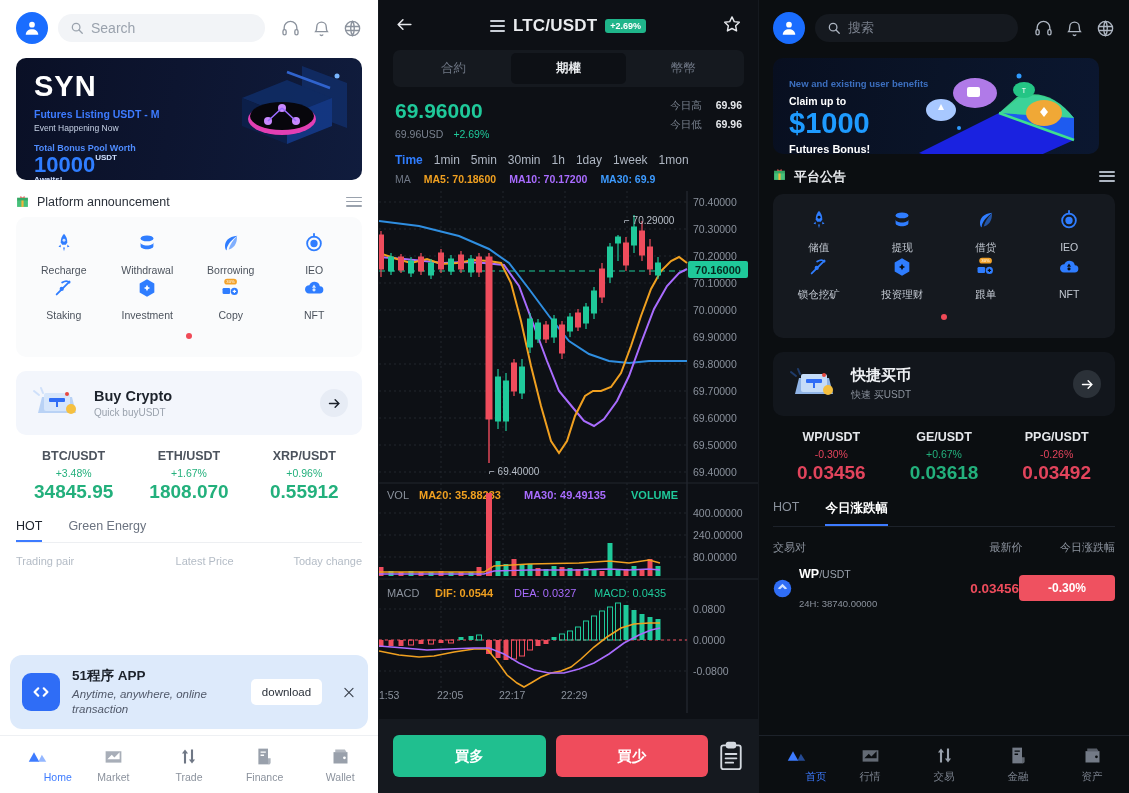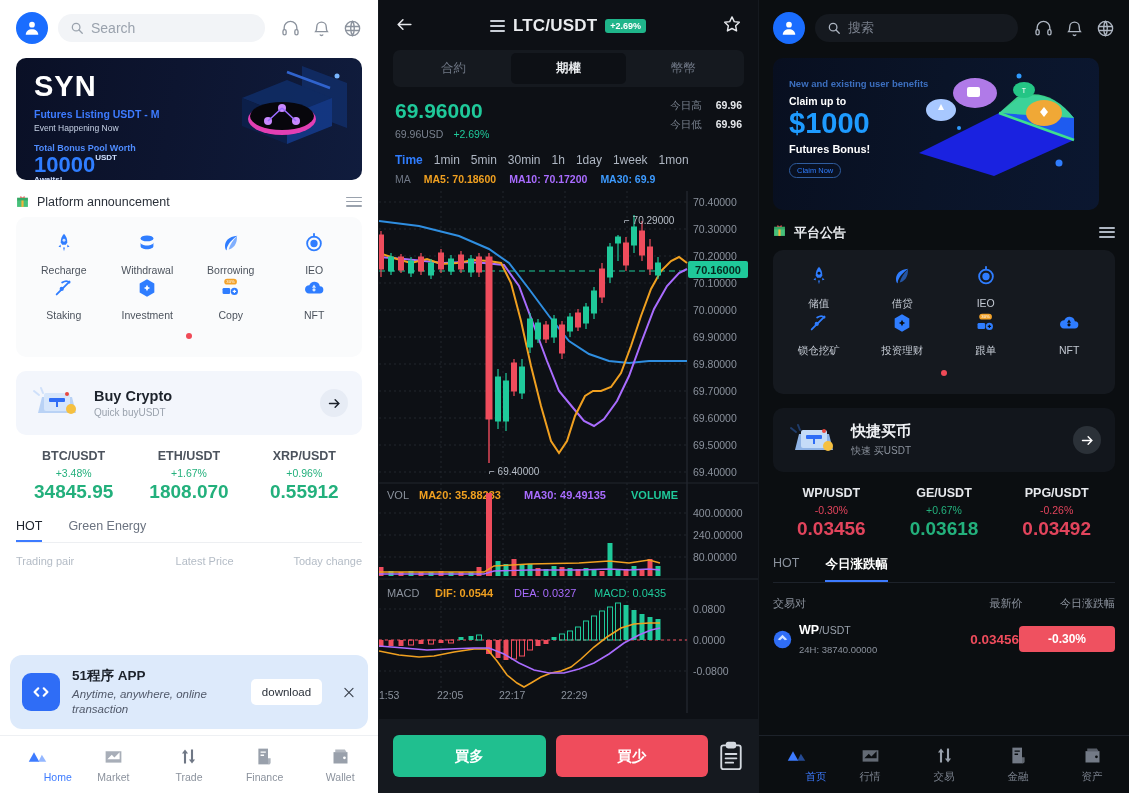--- a/index.html
+++ b/index.html
@@ -158,21 +158,21 @@
   .btn-long { background: #20bf8f; }
   .btn-short { background: #ef4c5c; }
   .order-ico { width: 26px; height: 30px; flex: 0 0 26px; }
 
   
   .r-header { display: flex; align-items: center; gap: 10px; padding: 12px 14px 8px 14px; }
   .r-search { flex: 1; height: 28px; border-radius: 14px; background: #15191f;
               display: flex; align-items: center; gap: 7px; padding: 0 12px; }
   .r-search .ph { color: #7b828e; font-size: 13px; }
   .r-banner {
-    margin: 6px 30px 0 14px; height: 152px; border-radius: 10px; position: relative; overflow: hidden;
+    margin: 6px 30px 0 14px; height: 96px; border-radius: 10px; position: relative; overflow: hidden;
     background: linear-gradient(100deg,#080f20 0%,#0a1428 50%,#0b1730 100%);
     padding-left: 48px;
   }
   .rb-txt { position: absolute; left: 16px; top: 20px; }
   .rb-t1 { font-size: 9.5px; color: #3c6fbf; font-weight: bold; }
   .rb-t2 { font-size: 10.5px; color: #fff; font-weight: bold; margin-top: 6px; }
   .rb-t3 { font-size: 29px; font-weight: bold; color: #1e9bff; line-height: 1; margin-top: 2px; }
   .rb-t4 { font-size: 11px; font-weight: bold; color: #fff; margin-top: 5px; }
   .rb-btn { display: inline-block; margin-top: 8px; font-size: 7.5px; color: #2f7dff;
             border: 1px solid #2f5c9e; border-radius: 8px; padding: 2px 7px; }
@@ -195,21 +195,21 @@
   .r-thead { display: flex; margin: 13px 14px 0 14px; font-size: 11px; color: #8b929d; }
   .r-thead span:nth-child(1) { flex: 1.5; }
   .r-thead span:nth-child(2) { flex: 1.2; text-align: right; }
   .r-thead span:nth-child(3) { flex: 1; text-align: right; }
 
   .r-row { display: flex; align-items: center; margin: 12px 14px 0 14px; }
   .r-row .c1 { flex: 1.5; display: flex; align-items: center; gap: 7px; }
   .r-row .coin { width: 19px; height: 19px; flex: 0 0 19px; }
   .r-row .pair { font-size: 12.5px; color: #fff; font-weight: bold; }
   .r-row .pair small { color: #9aa2ad; font-weight: normal; font-size: 10.5px; }
-  .r-row .vol24 { font-size: 9.5px; color: #8b929d; margin-top: 7px; }
+  .r-row .vol24 { font-size: 9.5px; color: #8b929d; margin-top: 17px; }
   .r-row .c2 { flex: 1.2; text-align: right; font-size: 13.5px; font-weight: bold; color: #ef4c5c; }
   .r-row .c3 { flex: 1; display: flex; justify-content: flex-end; }
   .pill { background: #ef5160; color: #fff; font-size: 12px; font-weight: bold;
           border-radius: 4px; padding: 6px 0; width: 96px; text-align: center; }
 
   .rbottomnav { position: absolute; left: 0; right: 0; bottom: 0; height: 58px;
                 background: #0b0e11; border-top: 1px solid #1d222a; display: flex; }
   .rbottomnav .bn span { color: #7b828e; }
   .rbottomnav .bn.on span { color: #3d7bff; }
 </style>
@@ -970,20 +970,29 @@
               <path d="M8.2 13.5L6 16.2l2.6.3zM15.8 13.5L18 16.2l-2.6.3z"></path>
               <circle cx="12" cy="9" r="1.6" fill="#0b0e11"></circle>
               <path d="M11 17h2l-1 4z"></path>
             </svg>
           </span>
         <span class="gl">储值</span>
       </div>
       <div class="gcell">
         <span class="gi">
             <svg viewBox="0 0 24 24" fill="#2f7dff">
+              <ellipse cx="12" cy="7" rx="7" ry="3.2"></ellipse>
+              <path d="M5 11.5c0 1.8 3.1 3.2 7 3.2s7-1.4 7-3.2v4c0 1.8-3.1 3.2-7 3.2s-7-1.4-7-3.2z"></path>
+            </svg>
+          </span>
+        <span class="gl">提现</span>
+      </div>
+      <div class="gcell">
+        <span class="gi">
+            <svg viewBox="0 0 24 24" fill="#2f7dff">
               <path d="M19 4C9 5 5 10 5.5 16.5c.3 3 2 3.5 2 3.5S6 13 19 4z"></path>
               <path d="M18.5 4.5C14 9 11 13 9.5 19c4.5-1 9.5-5.5 9-14.5z" opacity=".6"></path>
             </svg>
           </span>
         <span class="gl">借贷</span>
       </div>
       <div class="gcell">
         <span class="gi">
             <svg viewBox="0 0 24 24" fill="none" stroke="#2f7dff" stroke-width="2">
               <circle cx="12" cy="12.5" r="7.5"></circle>

